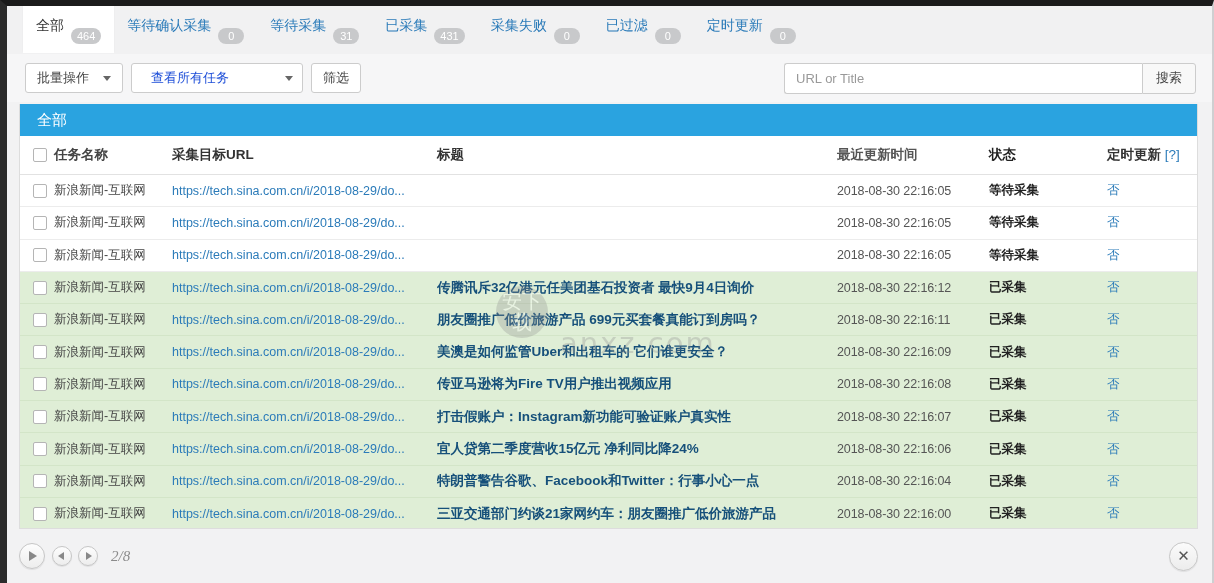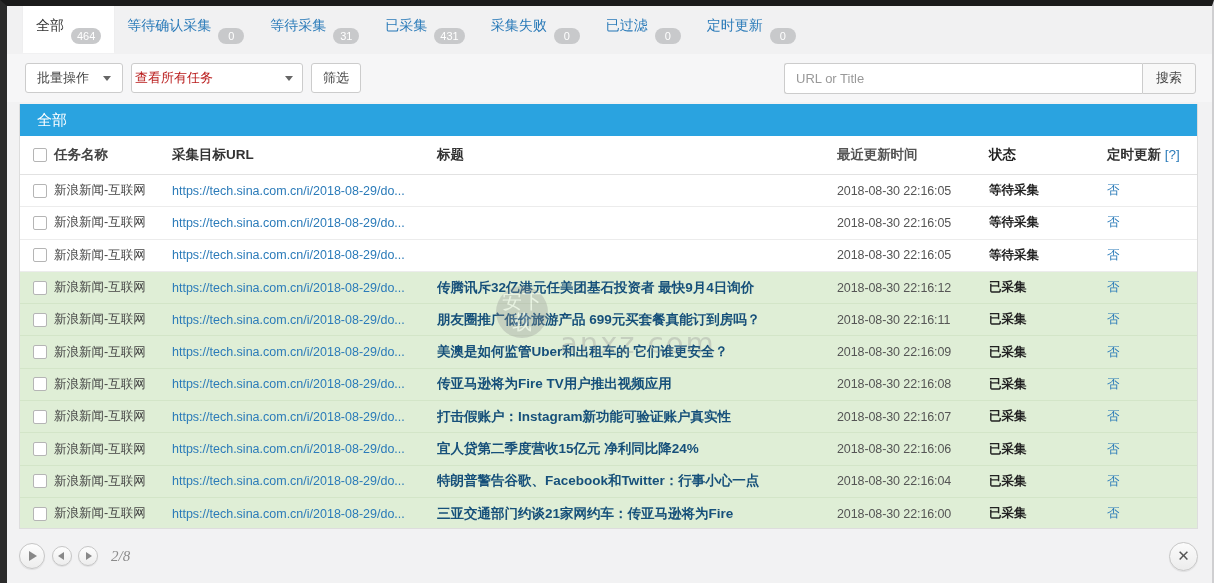--- a/index.html
+++ b/index.html
@@ -95,23 +95,23 @@
   .selectbox {
     height: 30px;
     width: 172px;
     background: #ffffff;
     border: 1px solid #cccccc;
     border-radius: 3px;
     margin-left: 8px;
     display: flex;
     align-items: center;
     justify-content: space-between;
-    padding: 0 9px 0 3px;
+    padding: 0 9px 0 19px;
     font-size: 13px;
-    color: #b91c1c;
+    color: #1d4ed8;
     cursor: pointer;
   }
   .btn.filter { margin-left: 8px; }
   .spacer { flex: 1; }
   .searchwrap {
     display: flex;
     align-items: stretch;
     height: 31px;
     width: 412px;
   }
@@ -545,21 +545,21 @@
           </tr>
           <tr class="done">
             <td class="c-check">
               <span class="chk"></span>
             </td>
             <td class="c-name"><span>新浪新闻-互联网</span></td>
             <td class="c-url">
               <span class="url">https://tech.sina.com.cn/i/2018-08-29/do...</span>
             </td>
             <td class="c-title">
-              <span class="title">三亚交通部门约谈21家网约车：传亚马逊将为Fire</span>
+              <span class="title">三亚交通部门约谈21家网约车：朋友圈推广低价旅游产品</span>
             </td>
             <td class="c-time"><span>2018-08-30 22:16:00</span></td>
             <td class="c-state"><span>已采集</span></td>
             <td class="c-upd"><span class="upd">否</span></td>
           </tr>
         </tbody>
     </table>
   </div>
 
   <div class="watermark">

